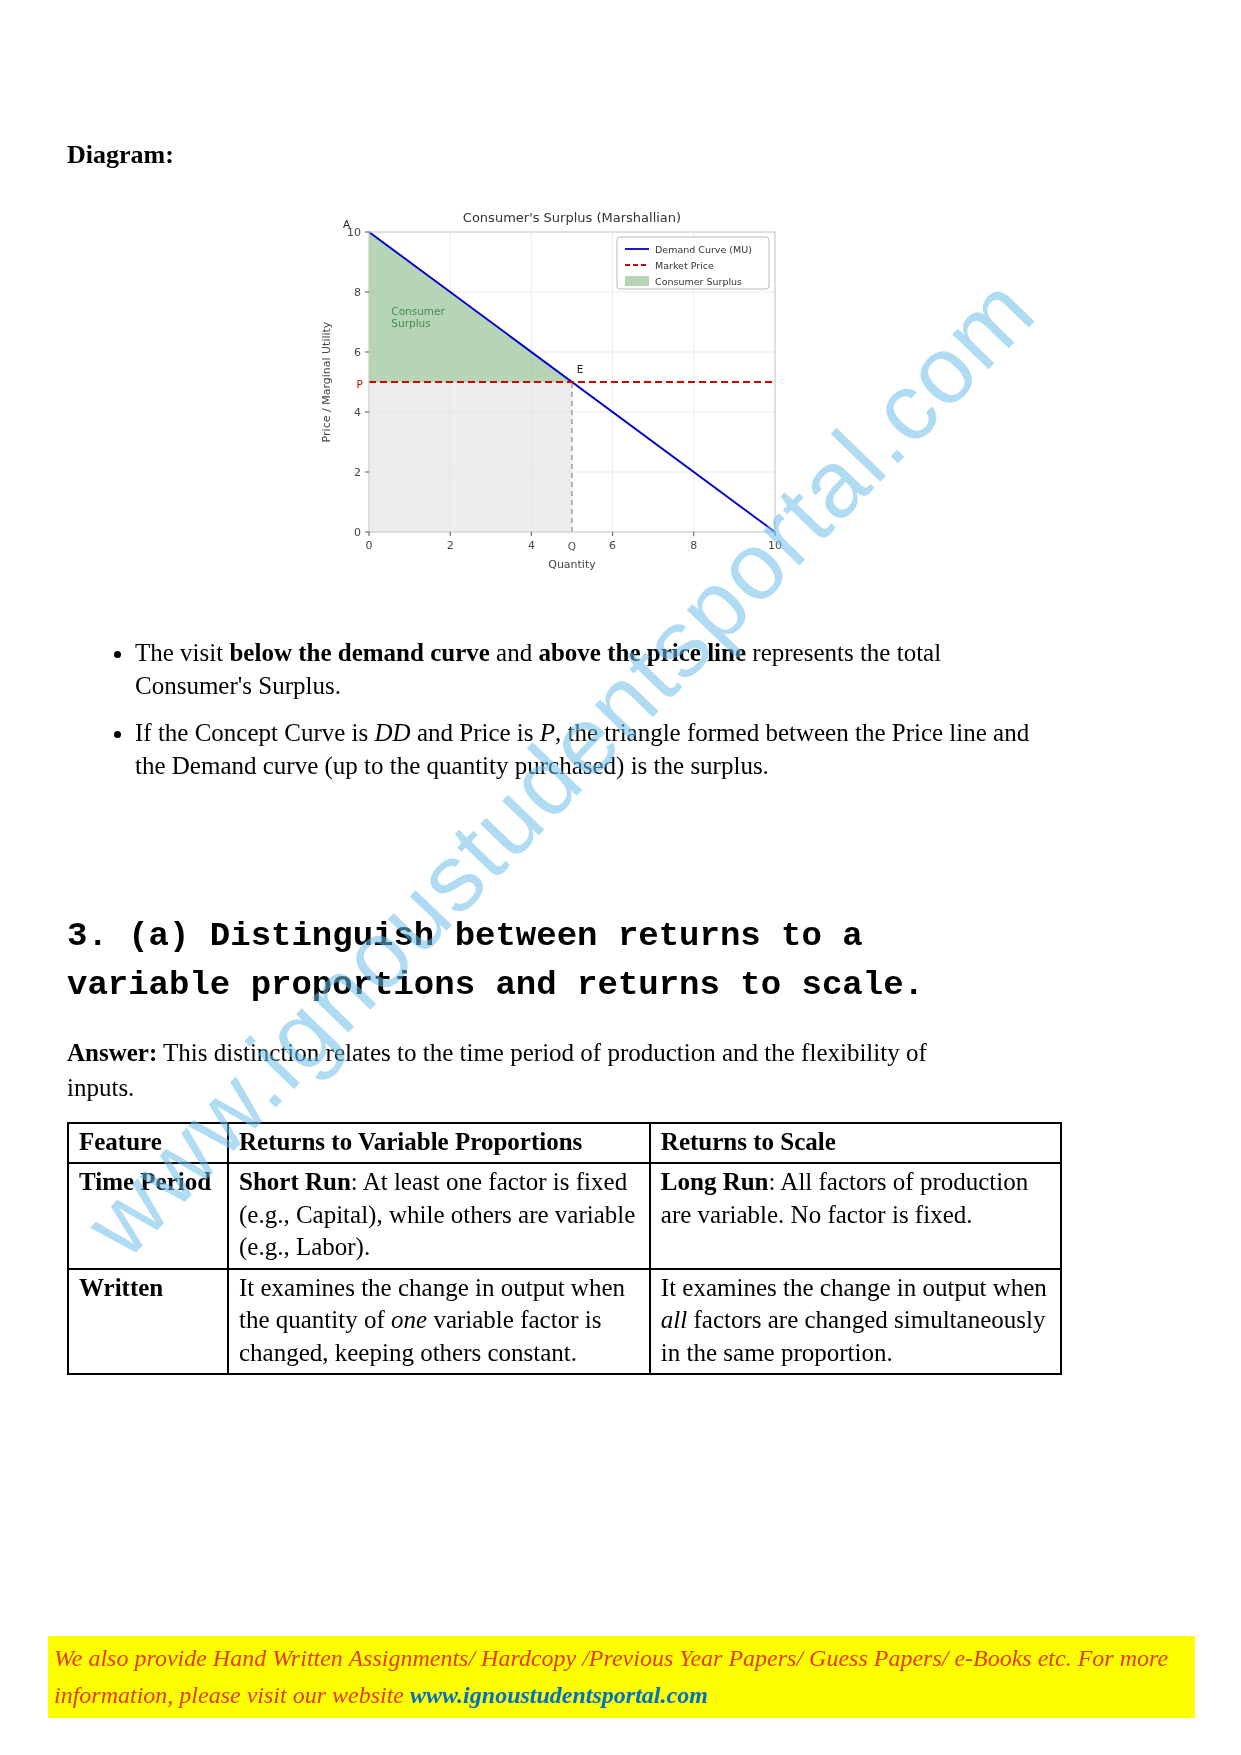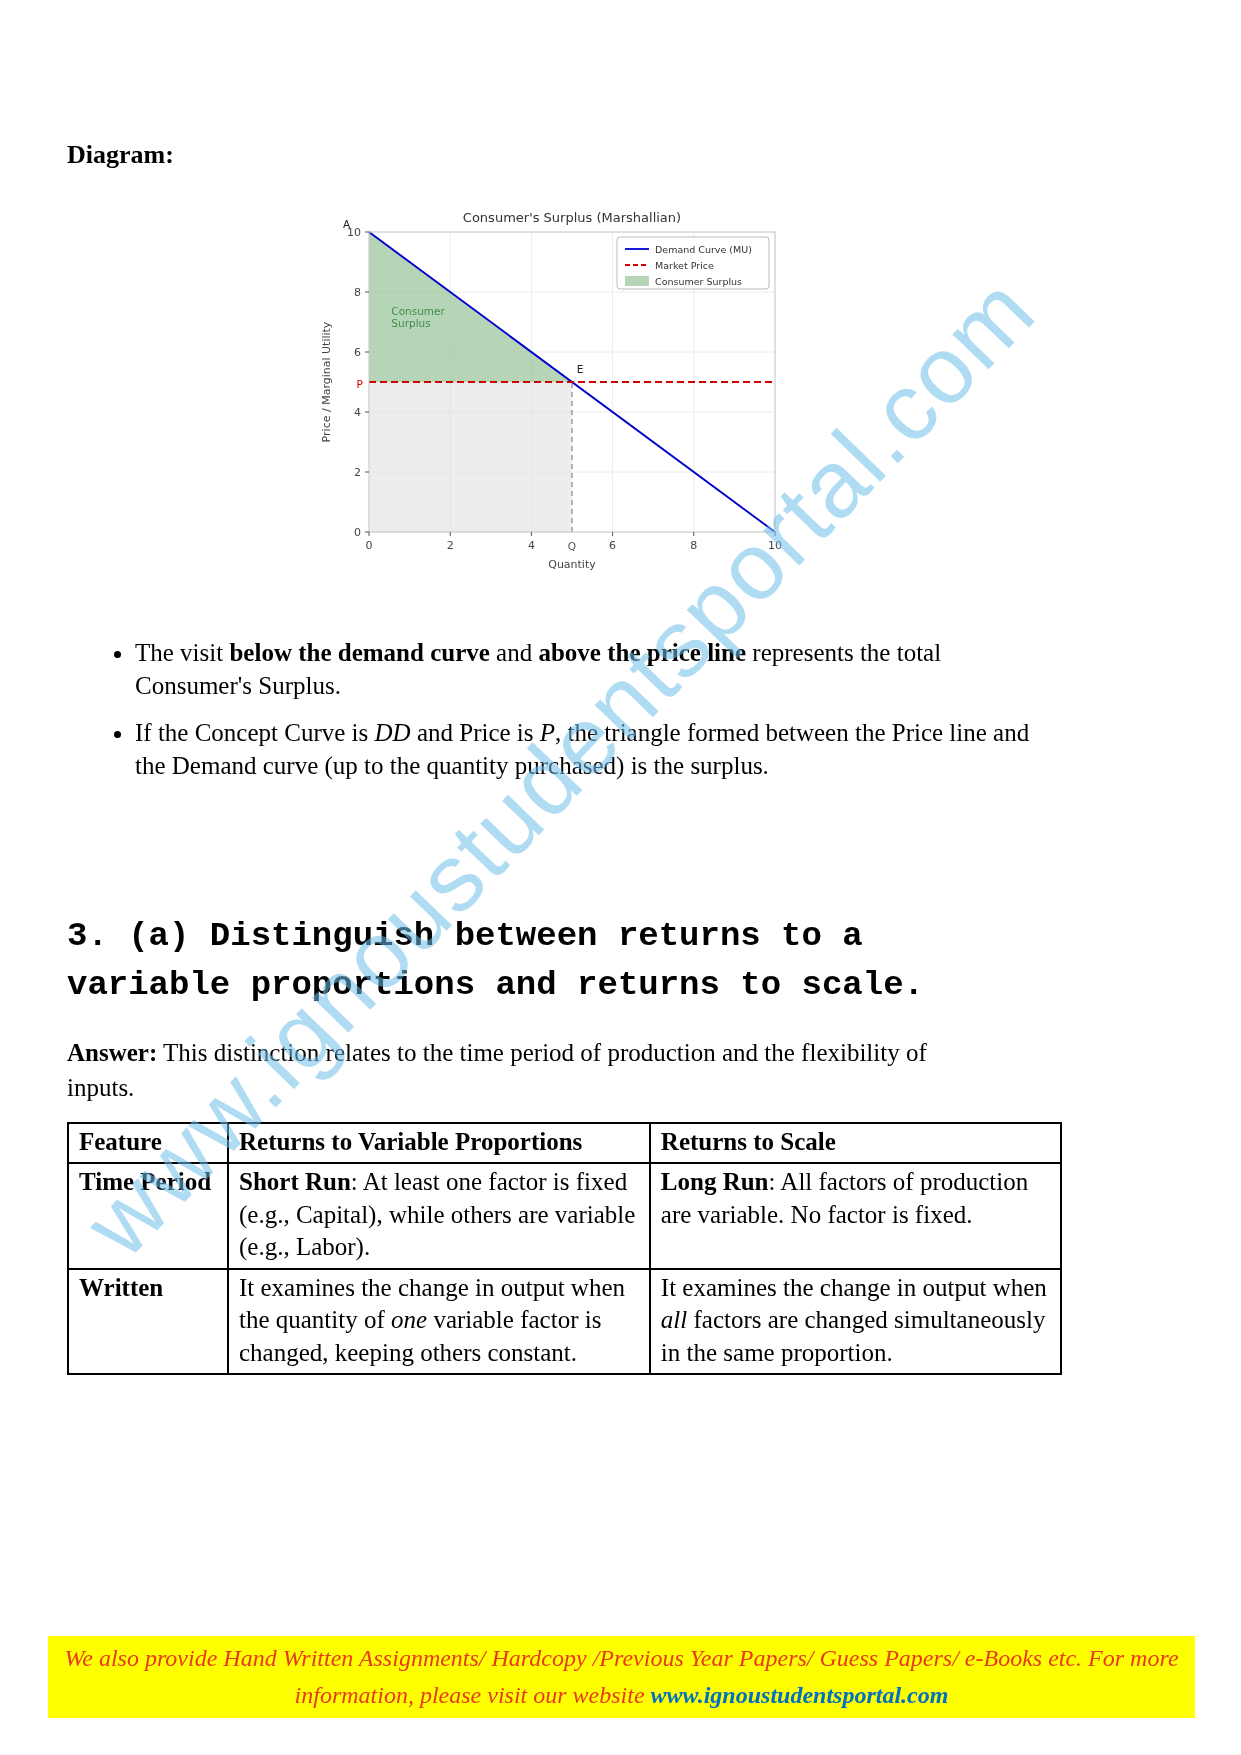--- a/index.html
+++ b/index.html
@@ -87,21 +87,21 @@
   .footer-banner {
     position: absolute;
     left: 48px;
     right: 46px;
     top: 1636px;
     background: #ffff00;
     color: #e8391a;
     font-style: italic;
     font-size: 24px;
     line-height: 1.55;
-    text-align: center;
+    text-align: left;
     padding: 4px 6px;
     z-index: 3;
     font-family: "Liberation Serif", serif;
   }
   .footer-link {
     font-weight: bold;
     font-style: italic;
     color: #0070c0;
     text-decoration: none;
     cursor: pointer;

